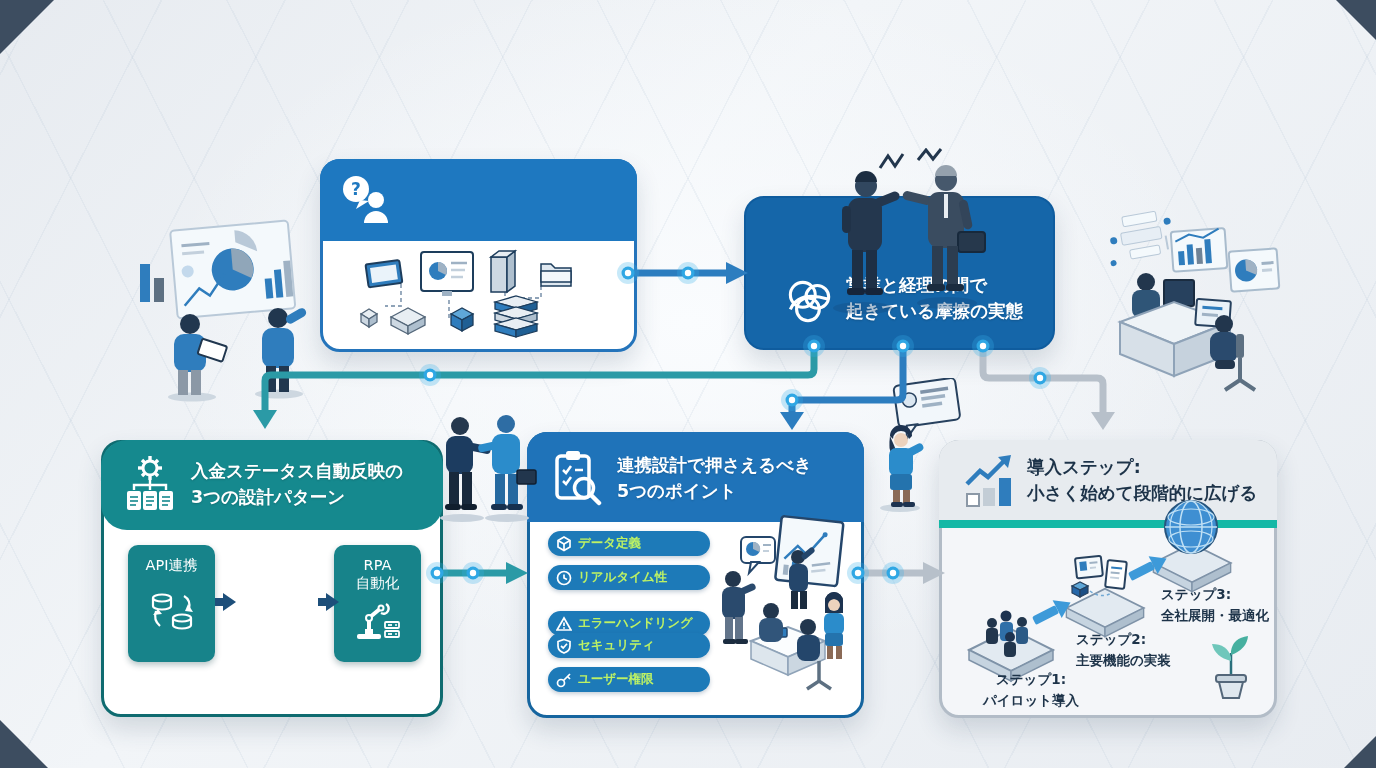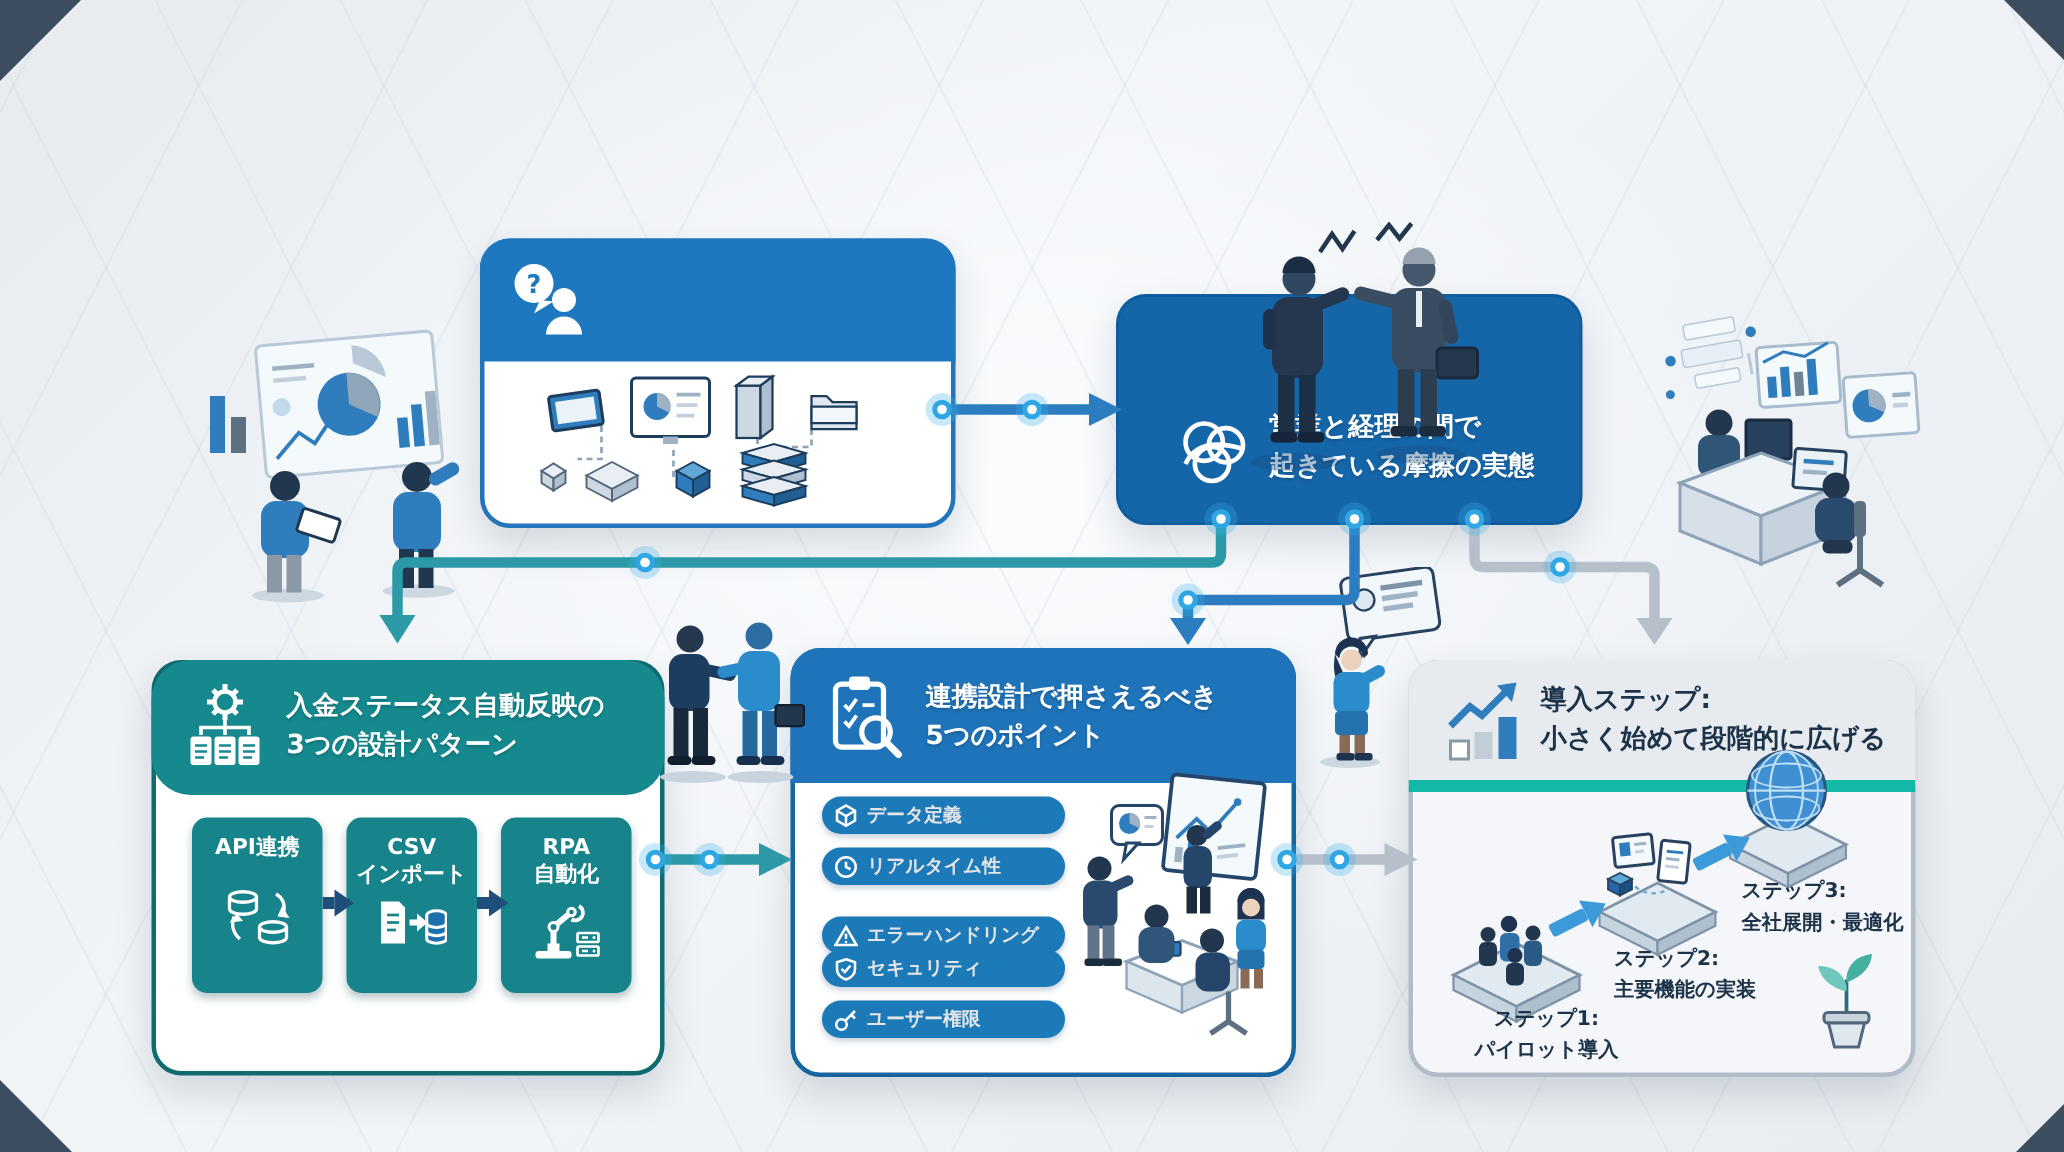--- a/index.html
+++ b/index.html
@@ -20,24 +20,24 @@
     border-radius:44px;display:flex;align-items:center;justify-content:center;
     color:#fff;font-size:47px;font-weight:bold;letter-spacing:2px;
     box-shadow:0 12px 26px rgba(30,45,65,.35);z-index:10;white-space:nowrap;
     text-shadow:0 2px 3px rgba(0,0,0,.25);
   }
   .box{position:absolute;border-radius:20px;z-index:10;box-shadow:0 12px 24px rgba(40,60,90,.16);}
   .box-header{position:absolute;left:-3px;top:-3px;right:-3px;border-radius:20px 20px 0 0;}
   .hdr-text{position:absolute;color:#fff;font-weight:bold;font-size:17.5px;line-height:1.5;white-space:nowrap;text-shadow:0 1px 2px rgba(0,0,0,.18);}
   .hdr-icon{position:absolute;}
   .pill{position:absolute;left:18px;width:162px;height:25px;border-radius:13px;background:#1d7ab8;
-    color:#e5e5e5;display:flex;align-items:center;gap:6px;padding-left:8px;box-sizing:border-box;
+    color:#bef264;display:flex;align-items:center;gap:6px;padding-left:8px;box-sizing:border-box;
     font-size:12.5px;font-weight:bold;white-space:nowrap;box-shadow:0 2px 4px rgba(20,60,100,.25);}
   .pattern{position:absolute;top:102px;width:87px;height:117px;background:#17838a;border-radius:10px;
-    color:#fff;text-align:center;font-weight:bold;font-size:14.5px;line-height:1.25;padding-top:11px;
+    color:#fff;text-align:center;font-weight:normal;font-size:14.5px;line-height:1.25;padding-top:11px;
     box-sizing:border-box;box-shadow:0 3px 6px rgba(10,60,65,.3);}
   .pattern .p-icon{margin-top:6px;}
   .pat-arrow{position:absolute;top:148px;z-index:12;}
   .step-label{position:absolute;font-size:13.5px;font-weight:bold;color:#1d3349;line-height:1.55;white-space:nowrap;z-index:14;}
   .scene{position:absolute;}
   .overlay{position:absolute;left:0;top:0;z-index:40;pointer-events:none;}
 </style>
 </head>
 <body>
 
@@ -201,41 +201,20 @@
           <g stroke="#fff" stroke-width="2.2" fill="none">
             <ellipse cx="13" cy="8" rx="9" ry="3.5"></ellipse>
               <path d="M4 8 v8 a9 3.5 0 0 0 18 0 v-8"></path>
             <ellipse cx="33" cy="28" rx="9" ry="3.5"></ellipse>
               <path d="M24 28 v7 a9 3.5 0 0 0 18 0 v-7"></path>
             <path d="M35 6 q7 4 5 13"></path>
               <path d="M11 36 q-7 -6 -4 -15"></path>
           </g>
           <polygon points="36,21 44,22 39,14" fill="#fff"></polygon>
           <polygon points="9,19 4,25 13,24" fill="#fff"></polygon>
-        </svg>
-      </div>
-    </div>
-    <div class="pattern" style="left:127px;">
-      <div>CSV</div>
-      <div>インポート</div>
-      <div class="p-icon">
-        <svg width="46" height="40" viewBox="0 0 46 40">
-          <path d="M2 3 h12 l4 4 v24 h-16 z" fill="#fff"></path>
-          <g stroke="#17838a" stroke-width="1.8">
-              <line x1="6" y1="12" x2="14" y2="12"></line>
-              <line x1="6" y1="17" x2="14" y2="17"></line>
-              <line x1="6" y1="22" x2="12" y2="22"></line>
-            </g>
-          <polygon points="21,15 26,15 26,11 33,17 26,23 26,19 21,19" fill="#fff"></polygon>
-          <g stroke="#fff" stroke-width="2" fill="#1d6fae">
-            <ellipse cx="39" cy="12" rx="6.5" ry="2.8"></ellipse>
-              <path d="M32.5 12 v16 a6.5 2.8 0 0 0 13 0 v-16"></path>
-            <path d="M32.5 17.5 a6.5 2.8 0 0 0 13 0" fill="none"></path>
-              <path d="M32.5 23 a6.5 2.8 0 0 0 13 0" fill="none"></path>
-          </g>
         </svg>
       </div>
     </div>
     <div class="pattern" style="left:230px;">
       <div>RPA</div>
       <div>自動化</div>
       <div class="p-icon">
         <svg width="46" height="42" viewBox="0 0 46 42">
           <rect x="2" y="36" width="24" height="5" rx="2" fill="#fff"></rect>
           <rect x="10" y="31" width="8" height="6" fill="#fff"></rect>

